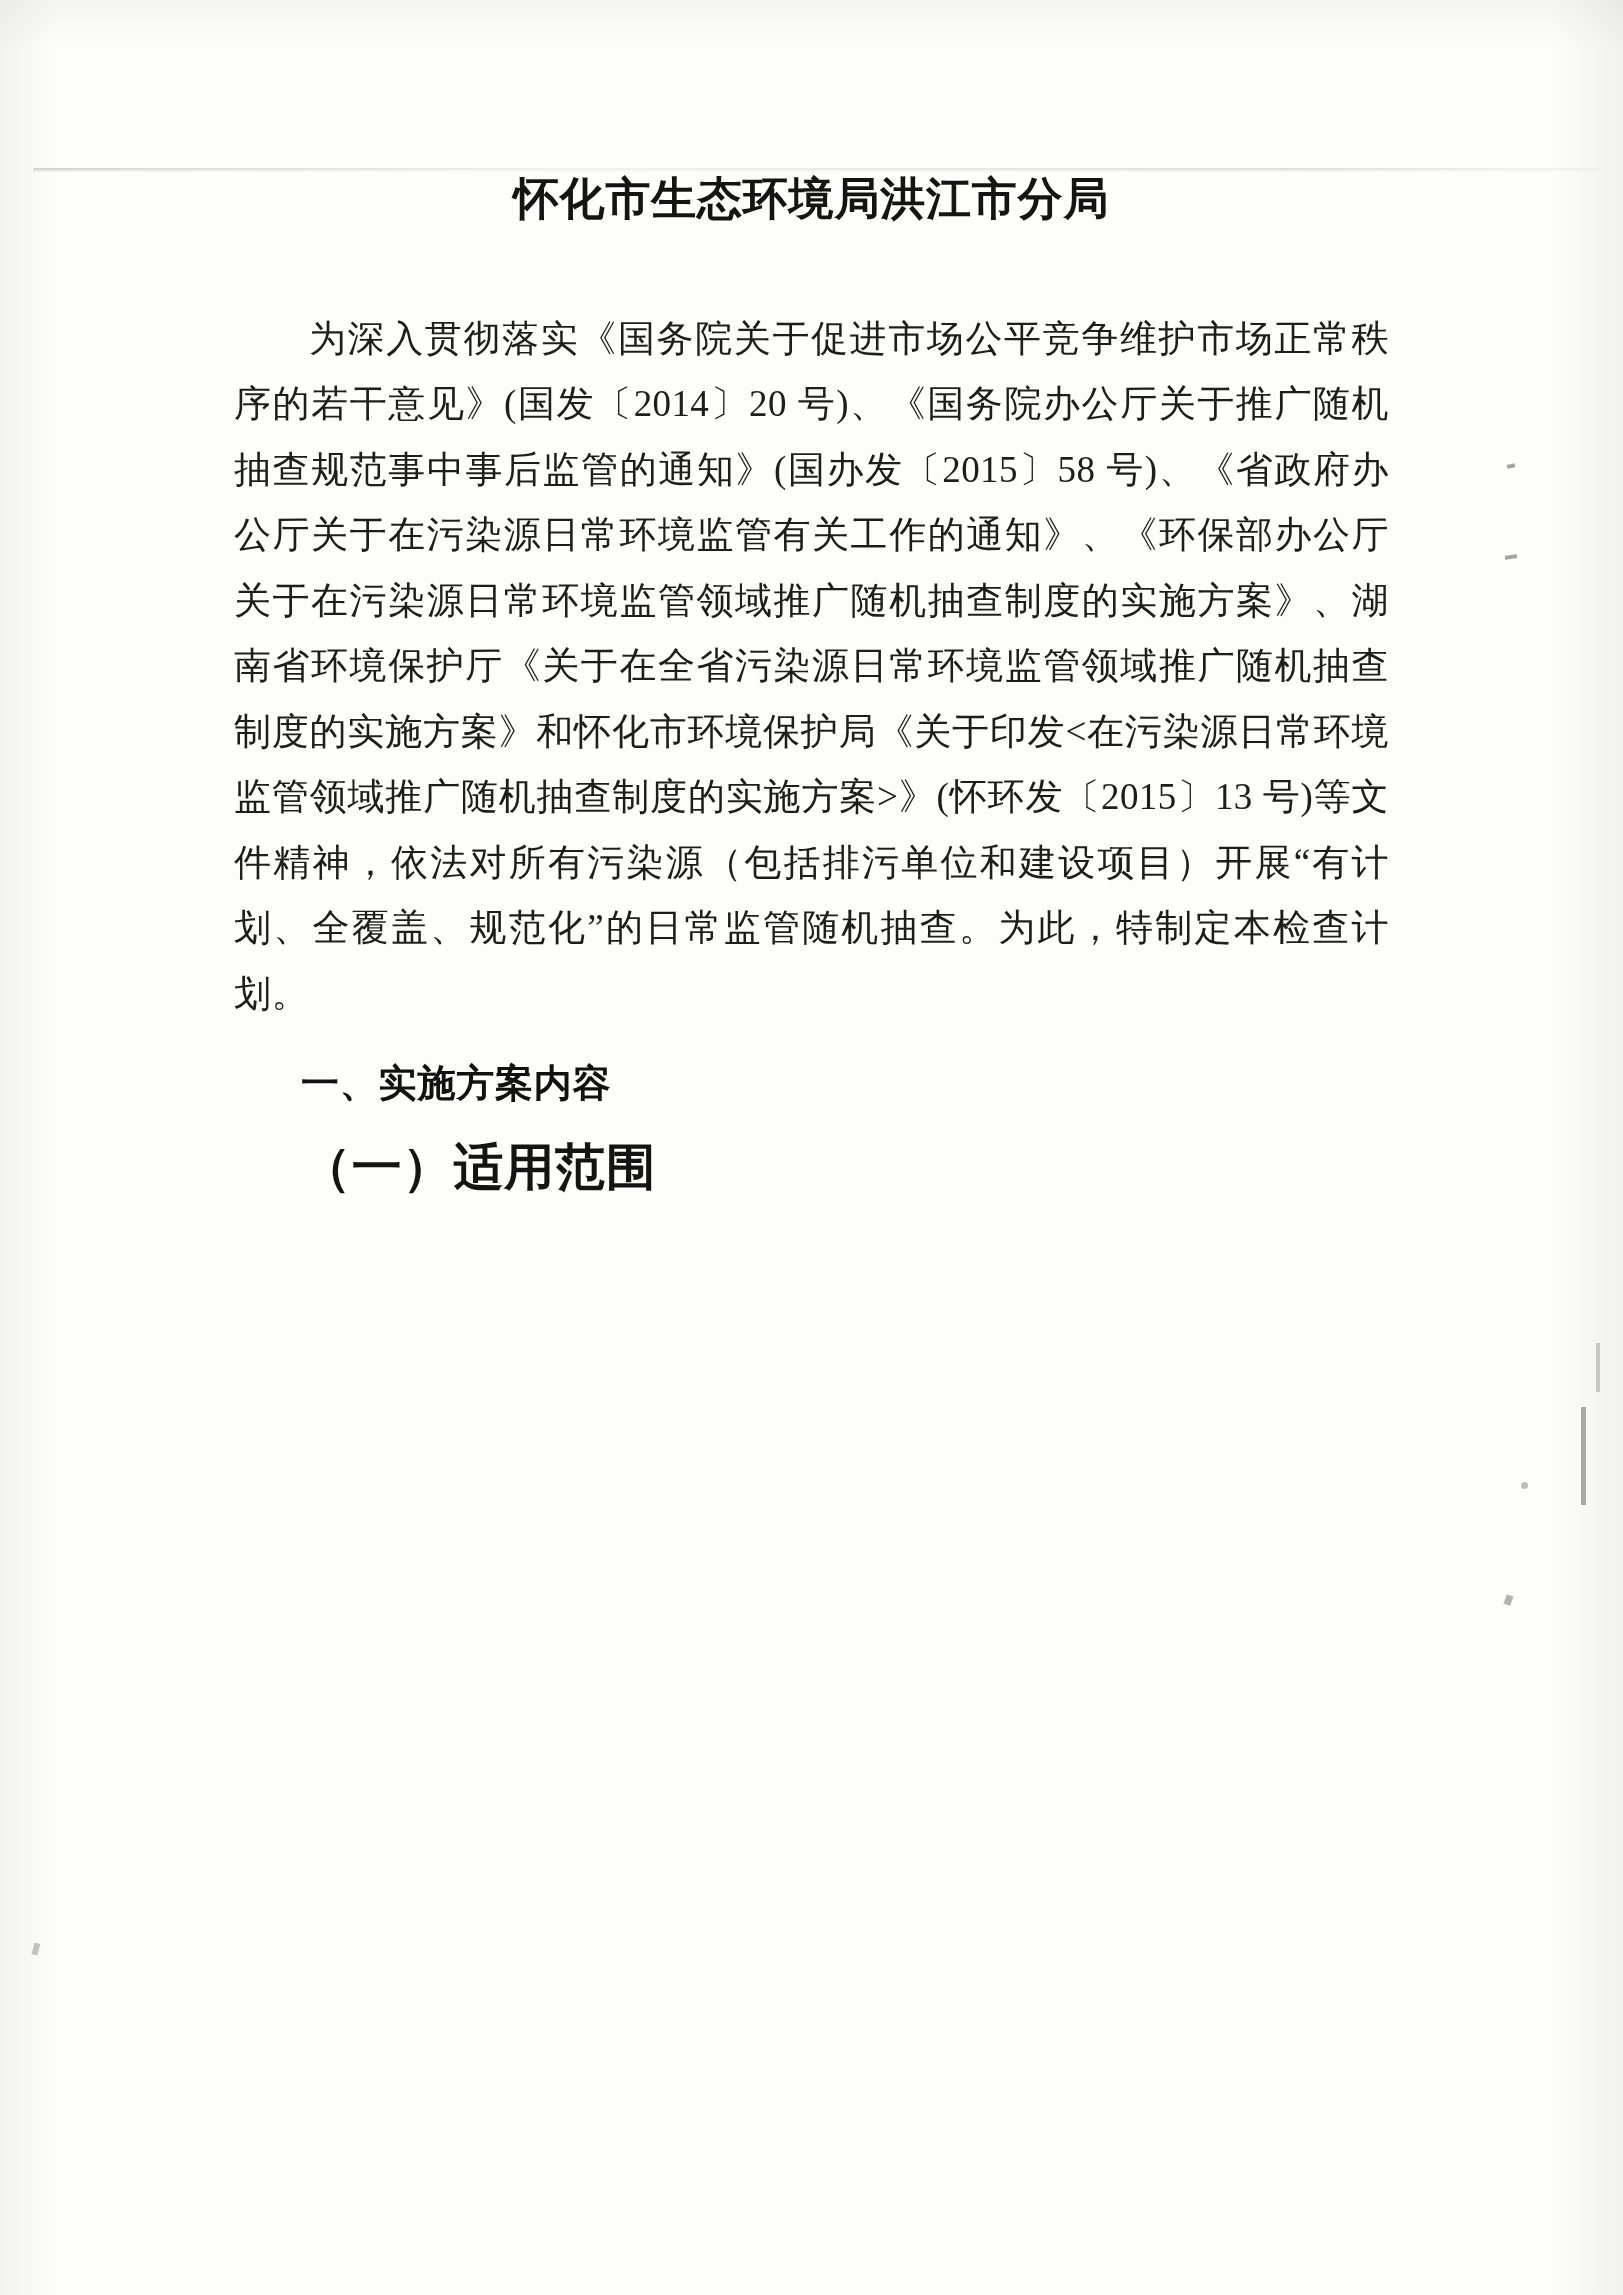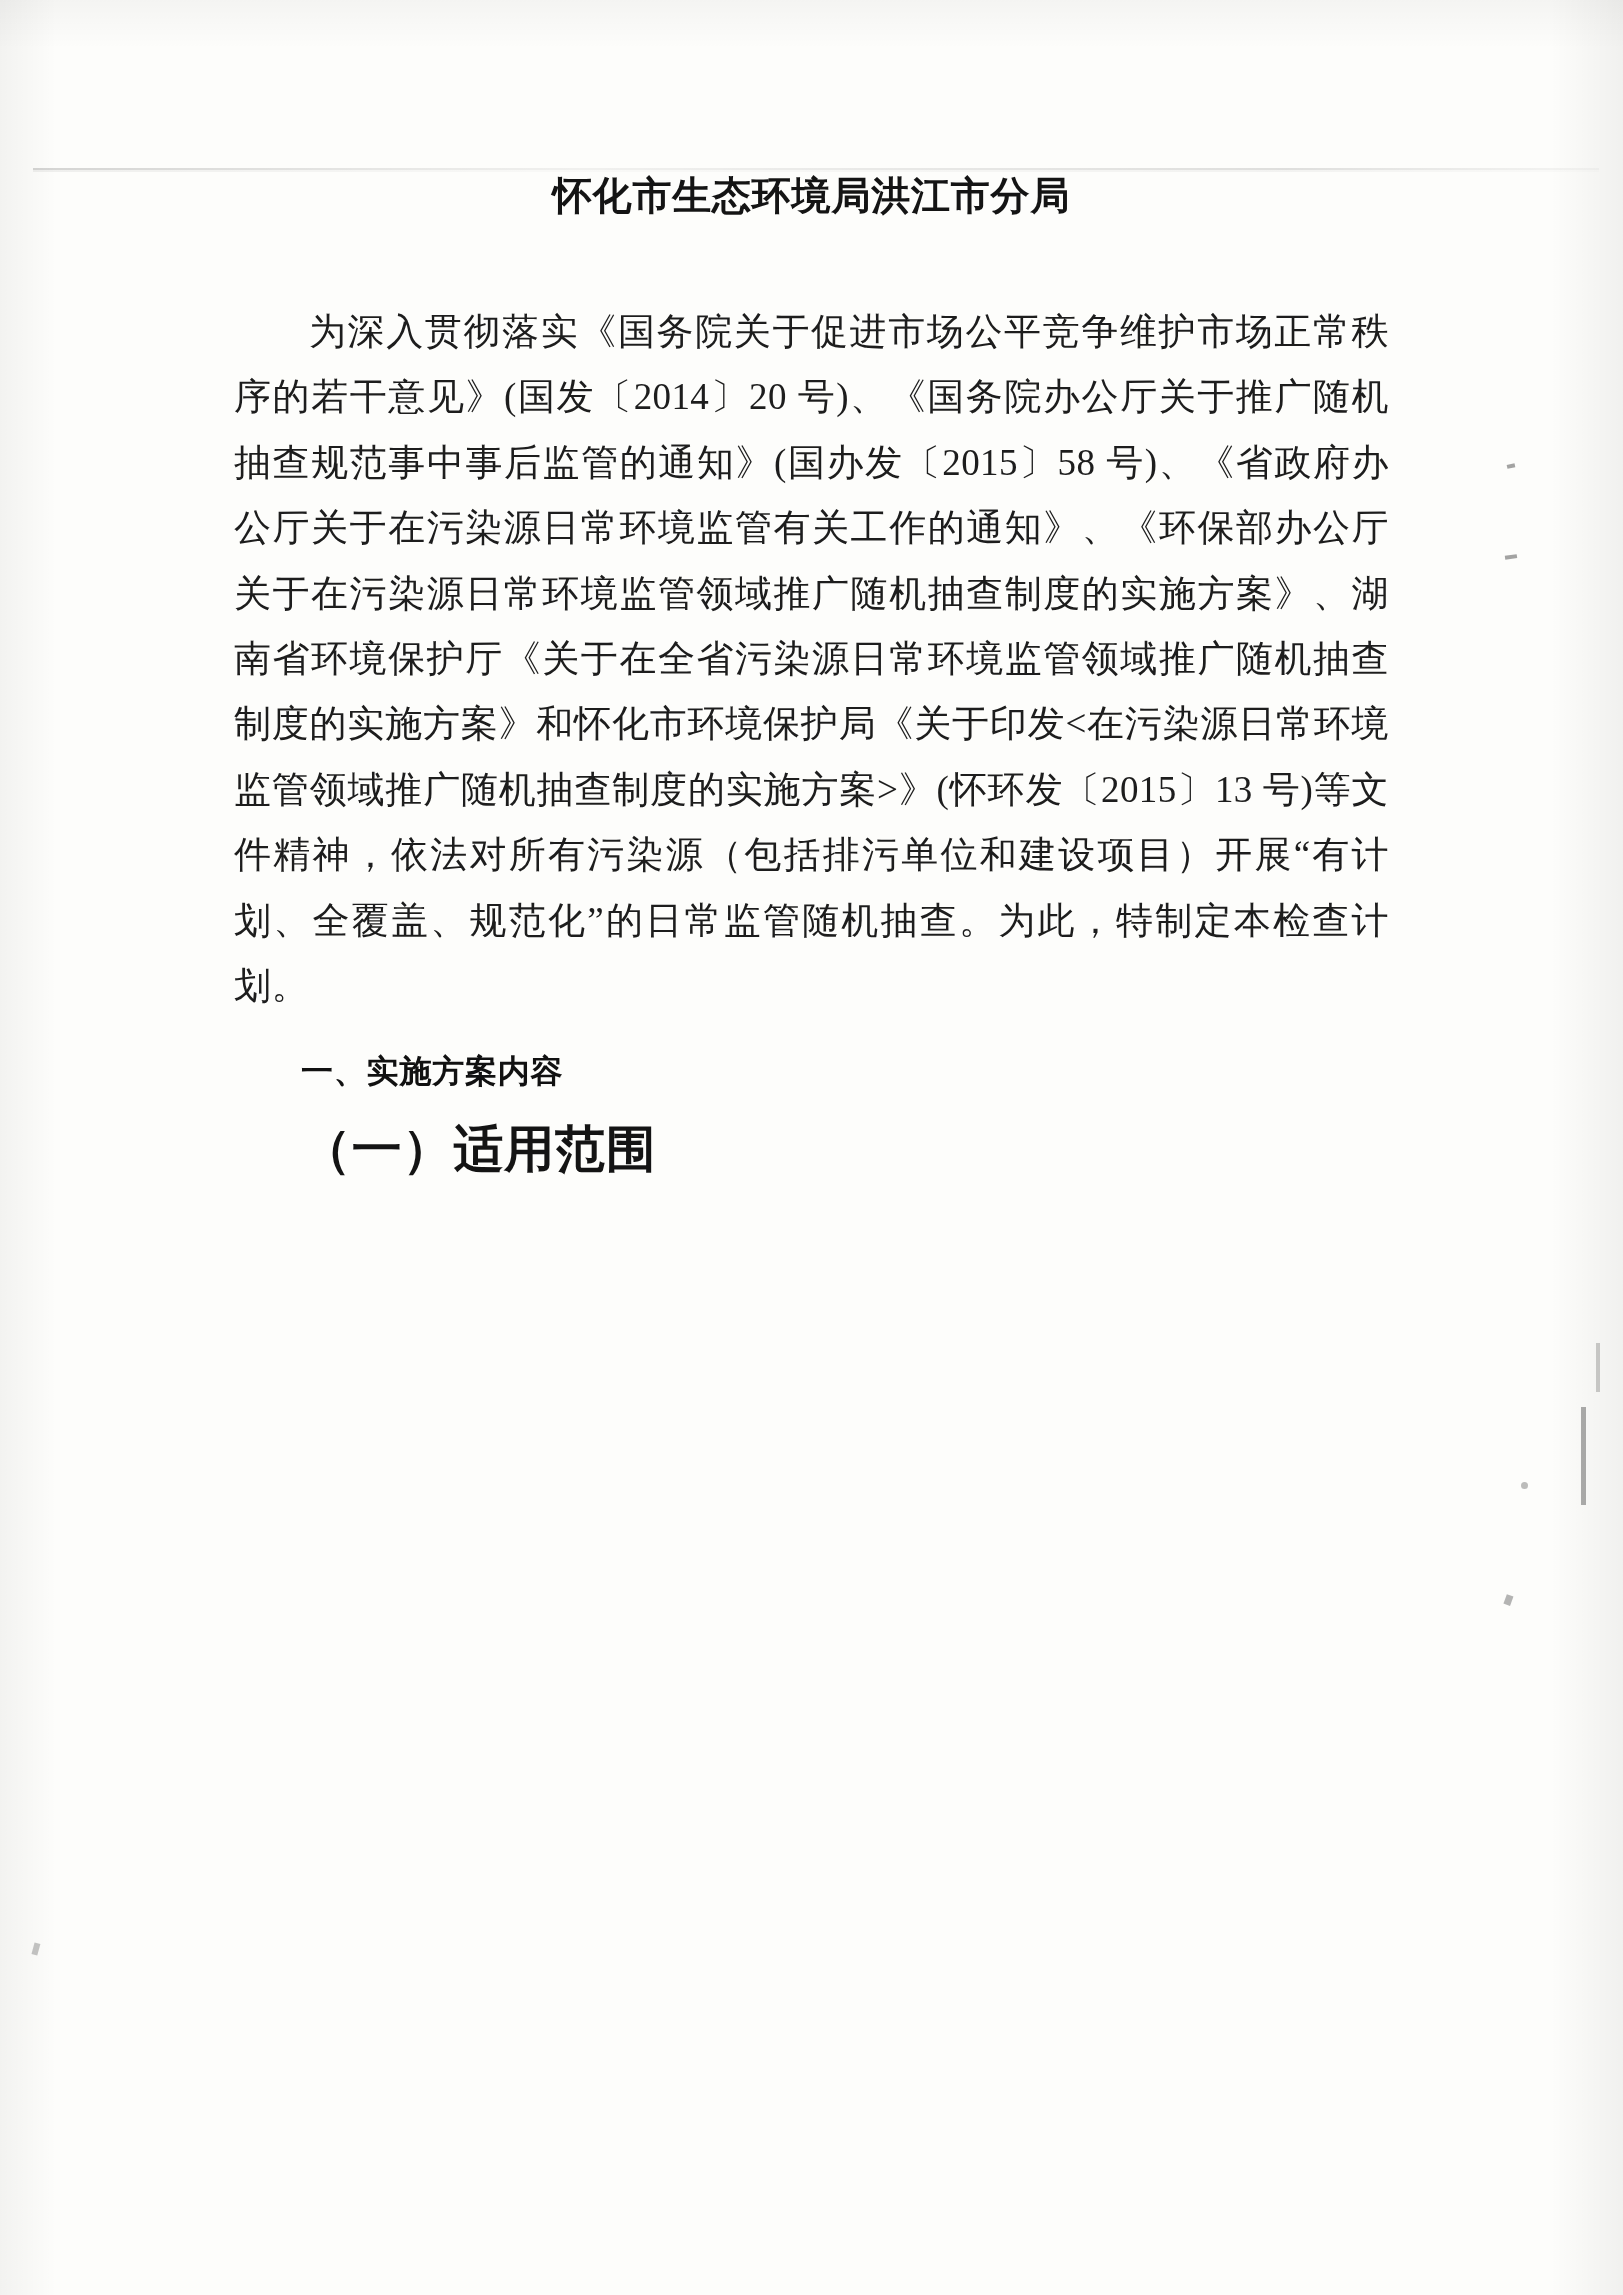--- a/index.html
+++ b/index.html
@@ -45,21 +45,21 @@
     position: absolute;
     left: 226px;
     top: 172px;
     width: 1171px;
   }
 
   .doc-title {
     text-align: center;
     font-family: "DejaVu Sans", "Liberation Sans", sans-serif;
     font-weight: bold;
-    font-size: 39px;
+    font-size: 45px;
     line-height: 1.22;
     letter-spacing: 0.8px;
     color: #141414;
   }
   .doc-title .line2 {
     display: block;
     margin-top: 4.9px;
   }
 
   .body-block {
@@ -76,21 +76,21 @@
     color: #1d1d1d;
   }
   p.indent {
     text-indent: 75px;
   }
 
   h2.heading {
     margin: 24.6px 0 0 0;
     font-family: "DejaVu Sans", "Liberation Sans", sans-serif;
     font-weight: bold;
-    font-size: 32px;
+    font-size: 38px;
     line-height: 1.7;
     text-indent: 75px;
     letter-spacing: 0.8px;
     color: #111111;
   }
 
   h3.subheading {
     margin: 8.2px 0 0 0;
     font-weight: bold;
     font-size: 50px;

